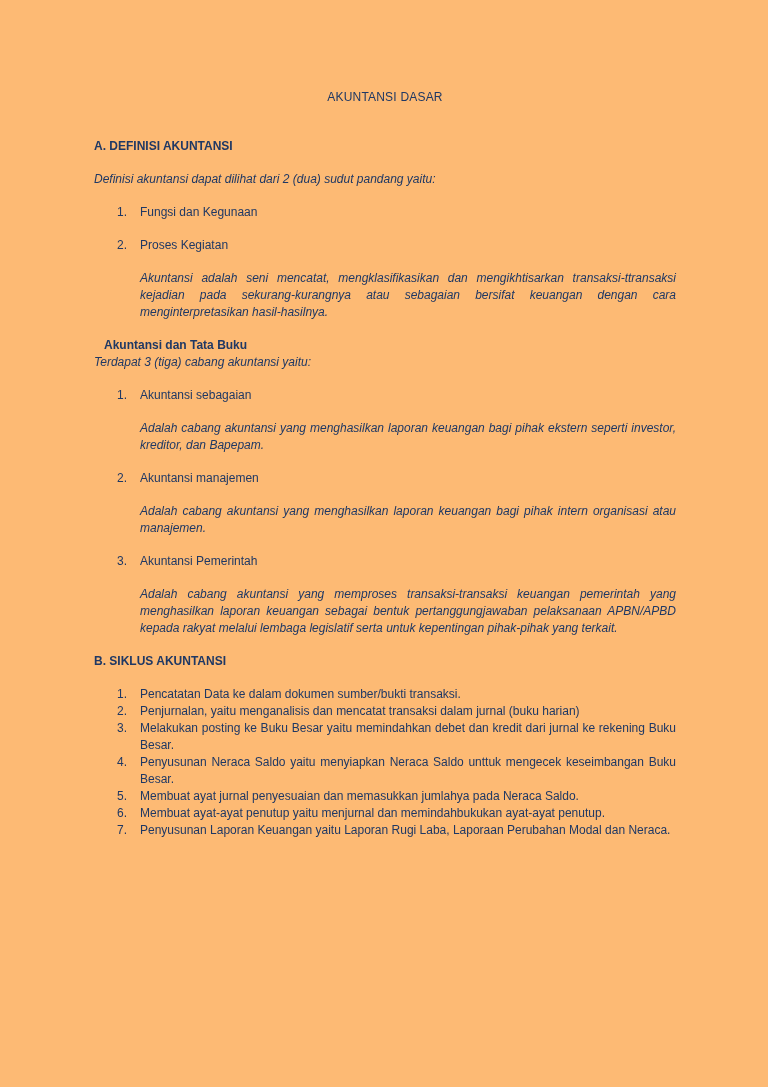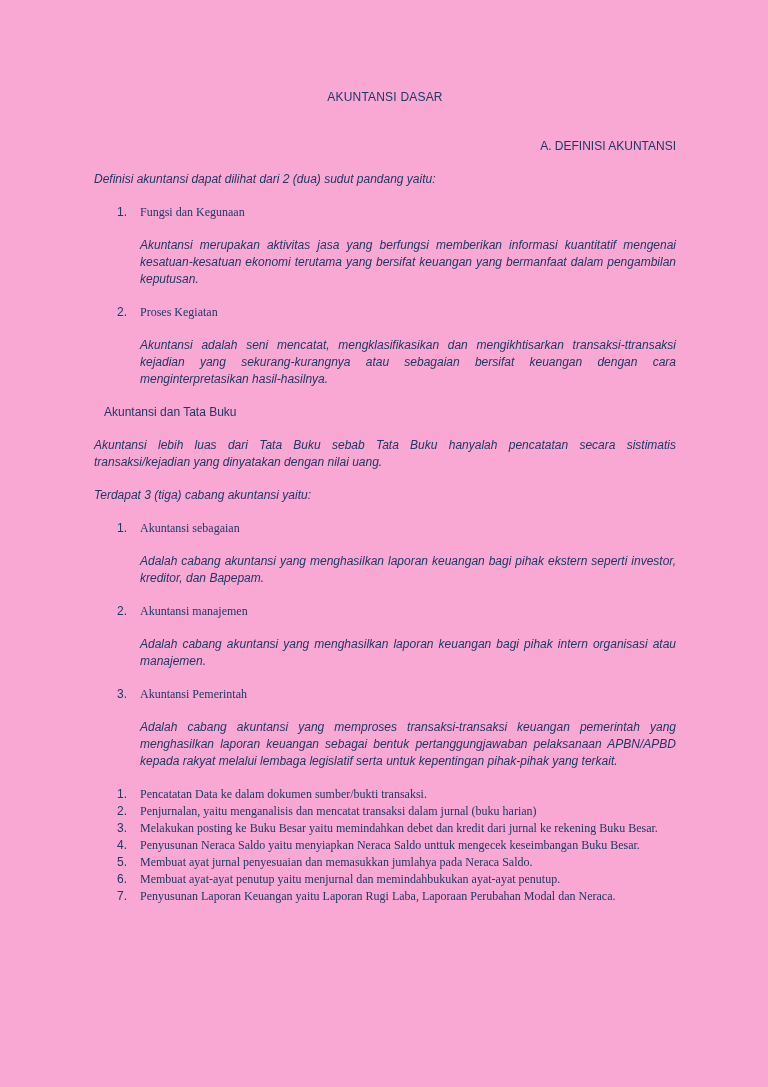--- a/index.html
+++ b/index.html
@@ -1,86 +1,82 @@
 <!DOCTYPE html>
 <html><head>
 <meta charset="utf-8">
 <style>
   * { margin: 0; padding: 0; box-sizing: border-box; }
   html, body { background: #ffffff; }
   .page {
     width: 768px;
     height: 1087px;
     margin: 0 auto;
-    background: #f9a8d4;
+    background: #fdba74;
     font-family: "Liberation Sans", sans-serif;
     color: #1f3864;
     font-size: 12px;
     line-height: 17px;
     padding: 89px 92px 40px 94px;
     overflow: hidden;
   }
   .doc-title {
     text-align: center;
     margin-bottom: 32px;
     letter-spacing: 0.2px;
   }
   .heading {
-    font-weight: normal;
+    font-weight: bold;
     margin-bottom: 16px;
-    text-align: right;
   }
   .block {
     margin-bottom: 16px;
     font-style: italic;
   }
   .just { text-align: justify; }
   .indent { margin-left: 46px; }
   .sub-heading {
-    font-weight: normal;
+    font-weight: bold;
     margin-left: 10px;
-    margin-bottom: 16px;
   }
   .li {
     display: flex;
     margin-bottom: 16px;
   }
   .li .gutter { width: 23px; flex: none; }
   .li .num { width: 23px; flex: none; }
-  .li .txt { flex: 1; font-family: Liberation Serif, serif; }
+  .li .txt { flex: 1; }
   .steps .li { margin-bottom: 0; }
   .steps { margin-bottom: 16px; }
 </style>
 </head>
 <body>
 
 <div class="page">
 
   <div class="doc-title">AKUNTANSI DASAR</div>
 
   <div class="heading">A. DEFINISI AKUNTANSI</div>
 
   <p class="block">Definisi akuntansi dapat dilihat dari 2 (dua) sudut pandang yaitu:</p>
 
   <div class="li">
     <span class="gutter"></span>
     <span class="num">1.</span>
     <span class="txt">Fungsi dan Kegunaan</span>
   </div>
-  <p class="block just indent">Akuntansi merupakan aktivitas jasa yang berfungsi memberikan informasi kuantitatif mengenai kesatuan-kesatuan ekonomi terutama yang bersifat keuangan yang bermanfaat dalam pengambilan keputusan.</p>
 
   <div class="li">
     <span class="gutter"></span>
     <span class="num">2.</span>
     <span class="txt">Proses Kegiatan</span>
   </div>
-  <p class="block just indent">Akuntansi adalah seni mencatat, mengklasifikasikan dan mengikhtisarkan transaksi-ttransaksi kejadian yang sekurang-kurangnya atau sebagaian bersifat keuangan dengan cara menginterpretasikan hasil-hasilnya.</p>
+  <p class="block just indent">Akuntansi adalah seni mencatat, mengklasifikasikan dan mengikhtisarkan transaksi-ttransaksi kejadian pada sekurang-kurangnya atau sebagaian bersifat keuangan dengan cara menginterpretasikan hasil-hasilnya.</p>
 
   <div class="sub-heading">Akuntansi dan Tata Buku</div>
-  <p class="block just">Akuntansi lebih luas dari Tata Buku sebab Tata Buku hanyalah pencatatan secara sistimatis transaksi/kejadian yang dinyatakan dengan nilai uang.</p>
 
   <p class="block">Terdapat 3 (tiga) cabang akuntansi yaitu:</p>
 
   <div class="li">
     <span class="gutter"></span>
     <span class="num">1.</span>
     <span class="txt">Akuntansi sebagaian</span>
   </div>
   <p class="block just indent">Adalah cabang akuntansi yang menghasilkan laporan keuangan bagi pihak ekstern seperti investor, kreditor, dan Bapepam.</p>
 
@@ -91,20 +87,21 @@
   </div>
   <p class="block just indent">Adalah cabang akuntansi yang menghasilkan laporan keuangan bagi pihak intern organisasi atau manajemen.</p>
 
   <div class="li">
     <span class="gutter"></span>
     <span class="num">3.</span>
     <span class="txt">Akuntansi Pemerintah</span>
   </div>
   <p class="block just indent">Adalah cabang akuntansi yang memproses transaksi-transaksi keuangan pemerintah yang menghasilkan laporan keuangan sebagai bentuk pertanggungjawaban pelaksanaan APBN/APBD kepada rakyat melalui lembaga legislatif serta untuk kepentingan pihak-pihak yang terkait.</p>
 
+  <div class="heading">B. SIKLUS AKUNTANSI</div>
 
   <div class="steps">
     <div class="li">
       <span class="gutter"></span>
       <span class="num">1.</span>
       <span class="txt just">Pencatatan Data ke dalam dokumen sumber/bukti transaksi.</span>
     </div>
     <div class="li">
       <span class="gutter"></span>
       <span class="num">2.</span>

